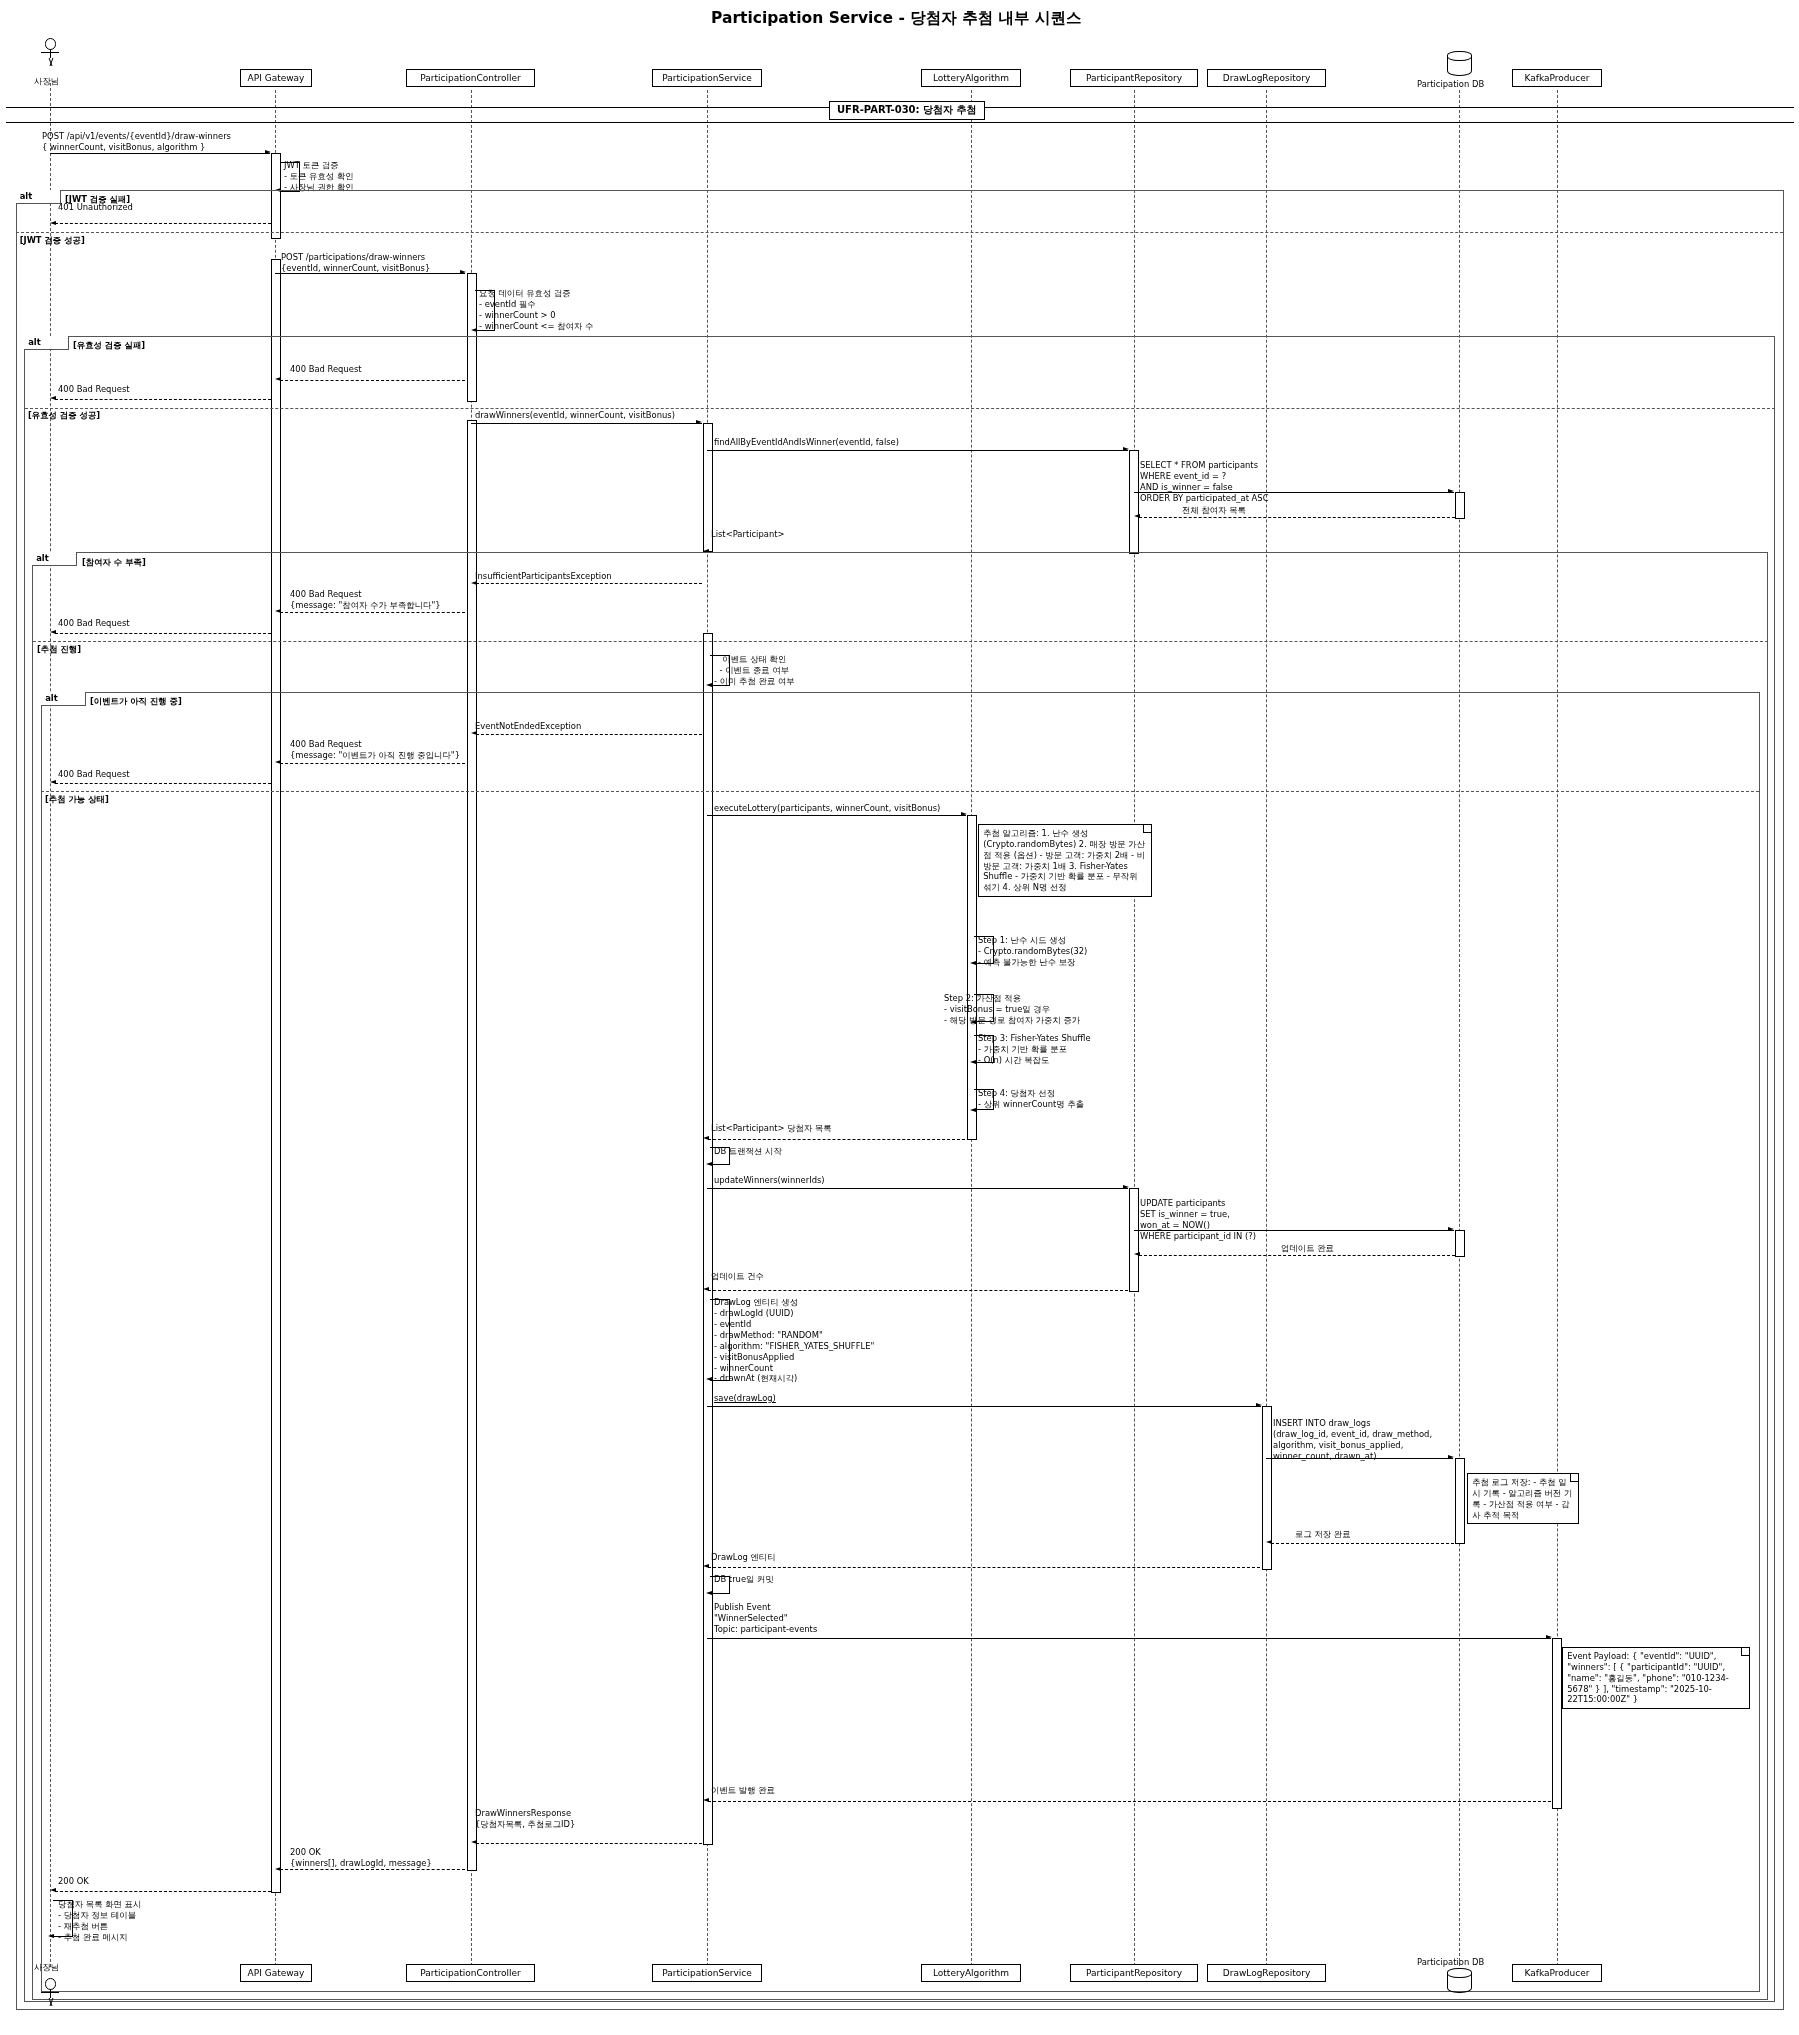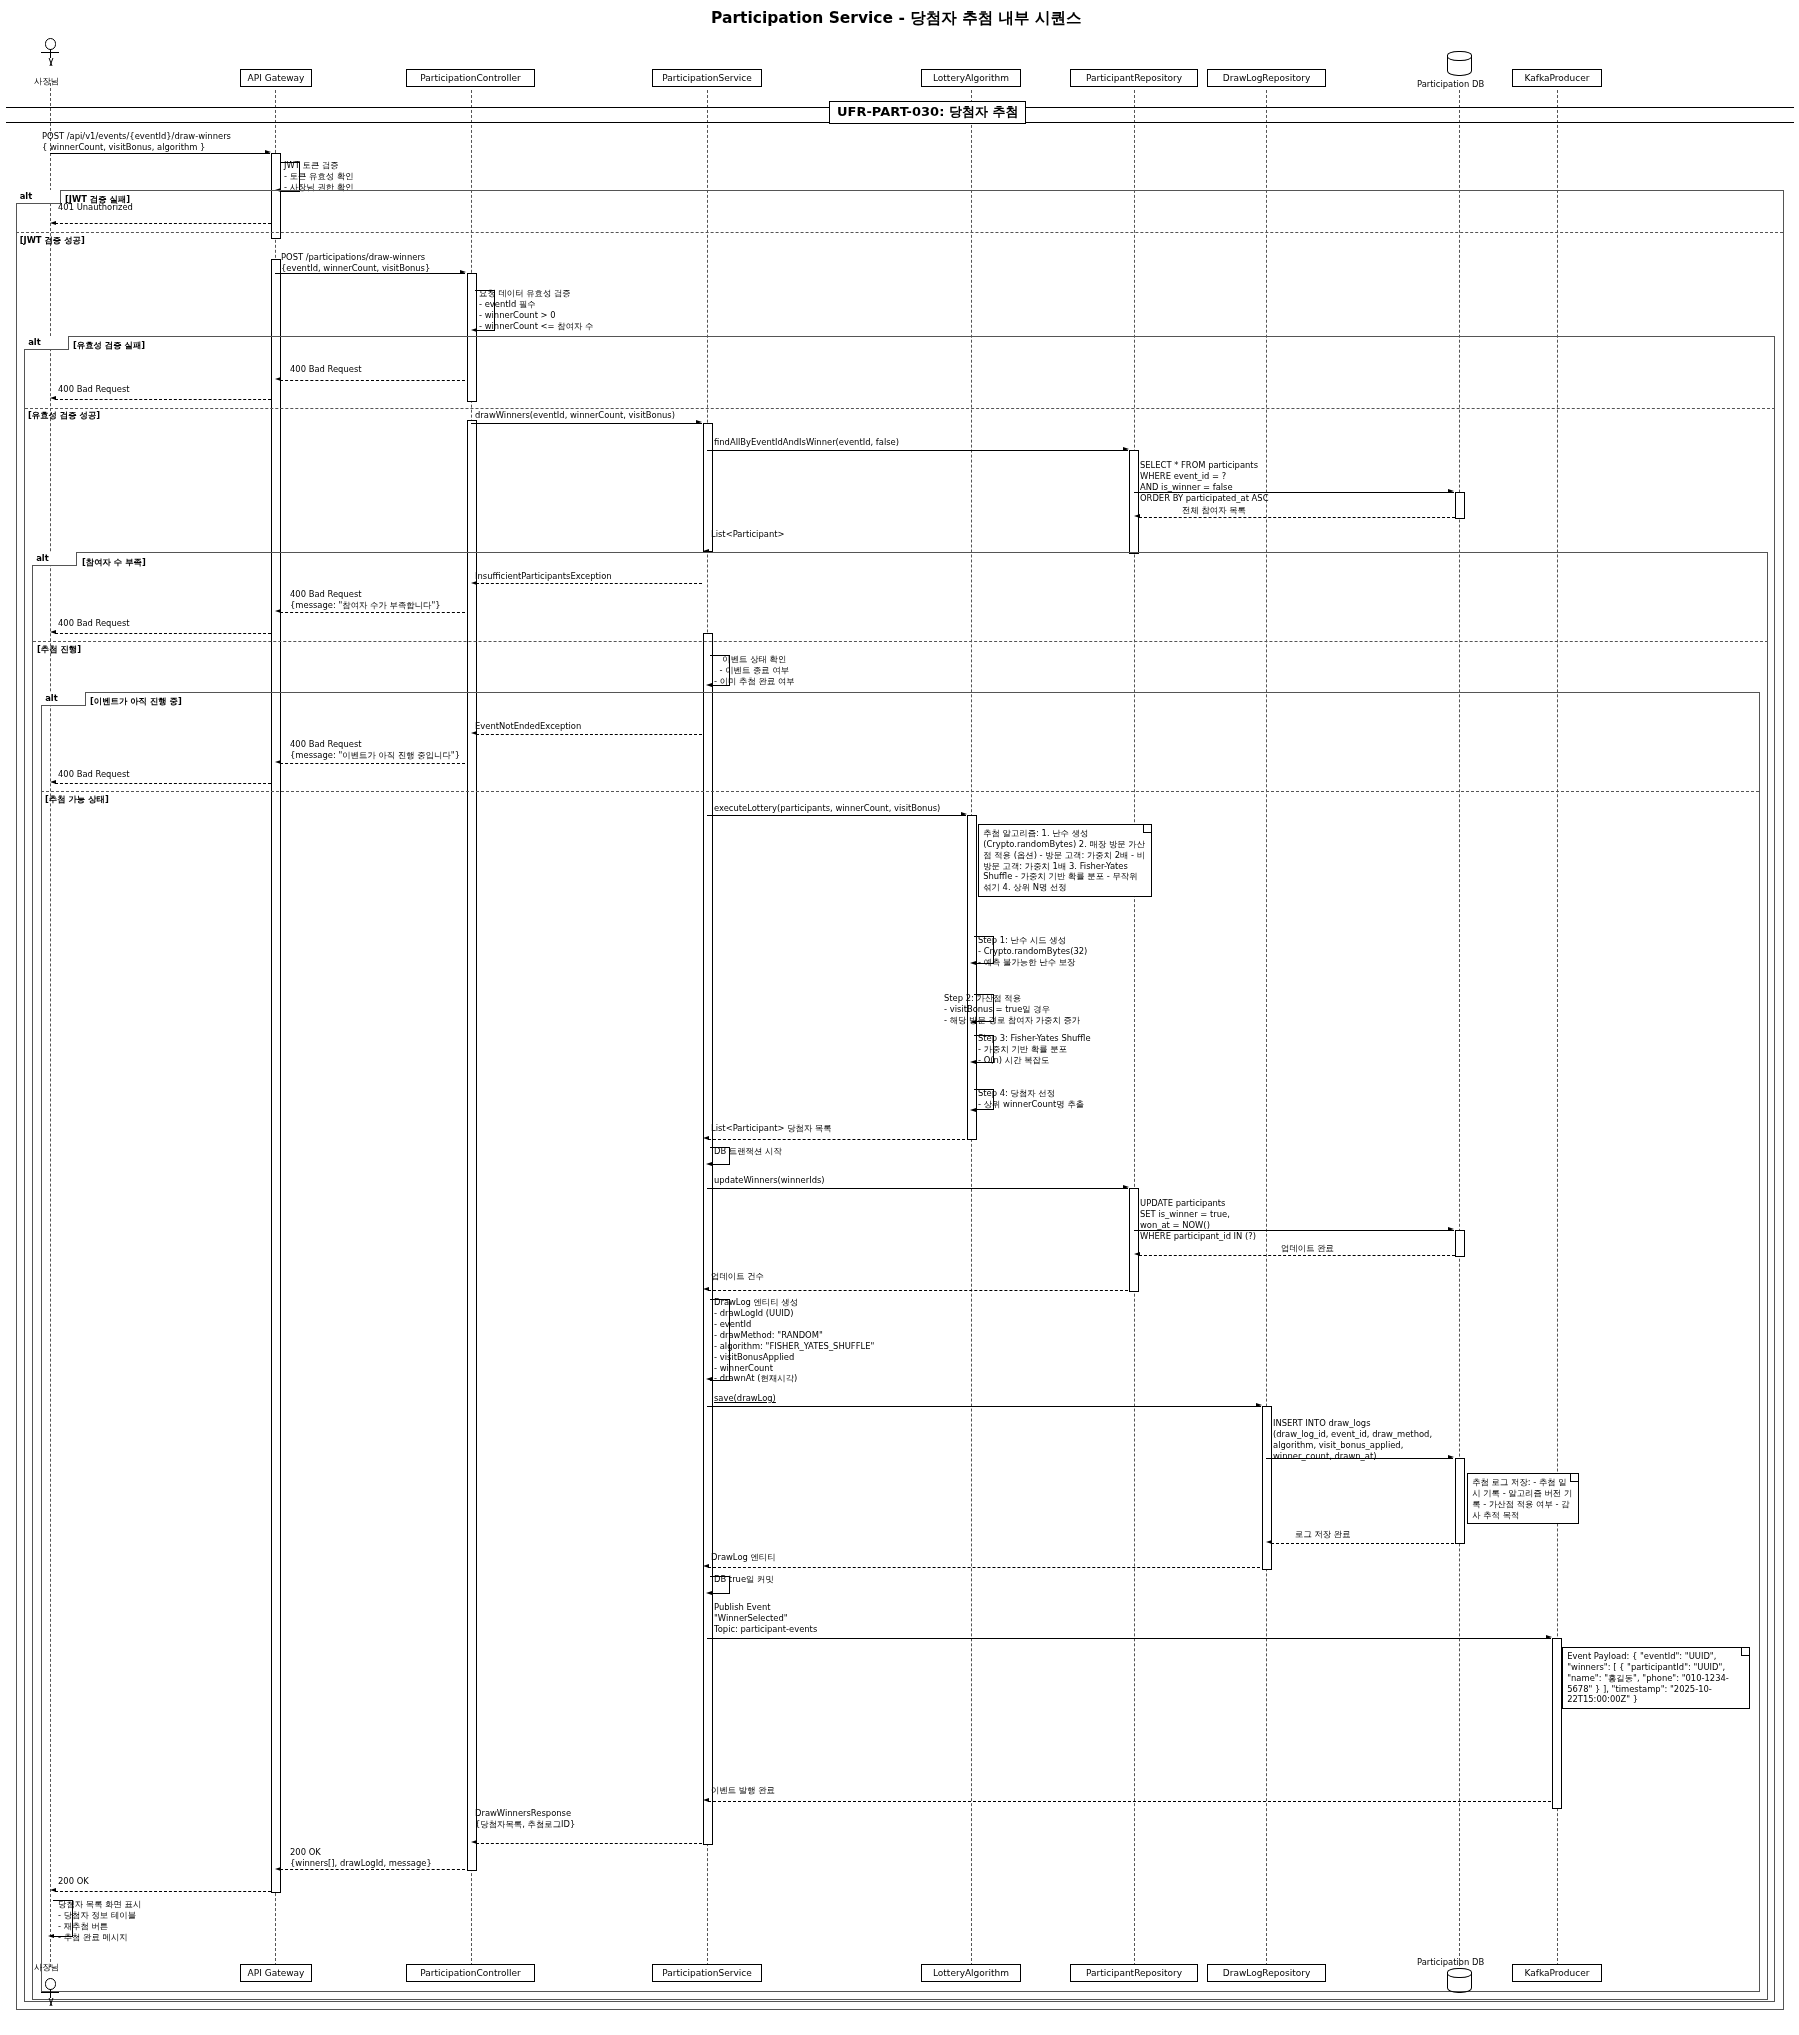--- a/index.html
+++ b/index.html
@@ -12,21 +12,21 @@
   .act{position:absolute;background:#fff;border:0.7px solid #000;width:8.4px;}
   .msgline{position:absolute;height:0;border-top:0.7px solid #000;}
   .msgdash{position:absolute;height:0;border-top:0.7px dashed #000;}
   .arrow-r{position:absolute;width:0;height:0;border-top:2.8px solid transparent;border-bottom:2.8px solid transparent;border-left:6.3px solid #000;}
   .arrow-l{position:absolute;width:0;height:0;border-top:2.8px solid transparent;border-bottom:2.8px solid transparent;border-right:6.3px solid #000;}
   .frame{position:absolute;border:0.7px solid #555;box-sizing:border-box;}
   .frametab{position:absolute;border:0.7px solid #555;border-top:none;border-left:none;background:#fff;font-size:8.4px;font-weight:bold;padding:1.4px 8.4px 1.4px 4.2px;box-sizing:border-box;}
   .fragline{position:absolute;height:0;border-top:0.7px dashed #555;}
   .note{position:absolute;background:#fff;border:0.7px solid #000;font-size:8.4px;line-height:1.3;padding:2.8px 4.2px;box-sizing:border-box;}
   .note:after{content:"";position:absolute;top:0;right:0;width:7px;height:7px;background:#fff;border-left:0.7px solid #000;border-bottom:0.7px solid #000;}
-  .refbar{position:absolute;background:#fff;border:0.7px solid #000;font-size:13px;font-weight:bold;text-align:center;padding:1.4px 7px;box-sizing:border-box;}
+  .refbar{position:absolute;background:#fff;border:0.7px solid #000;font-size:10px;font-weight:bold;text-align:center;padding:1.4px 7px;box-sizing:border-box;}
   .hline{position:absolute;height:0;border-top:0.7px solid #000;}
   .db-cyl{position:absolute;width:24px;height:28px;}
   .db-cyl .body{position:absolute;left:0;top:4.2px;width:22.5px;height:19.7px;border-left:0.7px solid #000;border-right:0.7px solid #000;border-bottom:0.7px solid #000;border-radius:0 0 11.2px 11.2px/0 0 4.9px 4.9px;}
   .db-cyl .top{position:absolute;left:0;top:0;width:22.5px;height:8.4px;border:0.7px solid #000;border-radius:11.2px/4.2px;background:#fff;}
   .stick{position:absolute;width:25px;height:28px;}
   .stick .head{position:absolute;left:7.7px;top:0;width:9.8px;height:9.8px;border:0.7px solid #000;border-radius:50%;}
   .stick .body{position:absolute;left:12.7px;top:10.5px;width:0;height:9.8px;border-left:0.7px solid #000;}
   .stick .arms{position:absolute;left:4.2px;top:14px;width:17.6px;height:0;border-top:0.7px solid #000;}
   .stick .legl{position:absolute;left:5.6px;top:20.4px;width:7.7px;height:7.7px;border-right:0.7px solid #000;transform:skewX(-20deg);}
   .stick .legr{position:absolute;left:12.7px;top:20.4px;width:7.7px;height:7.7px;border-left:0.7px solid #000;transform:skewX(20deg);}

